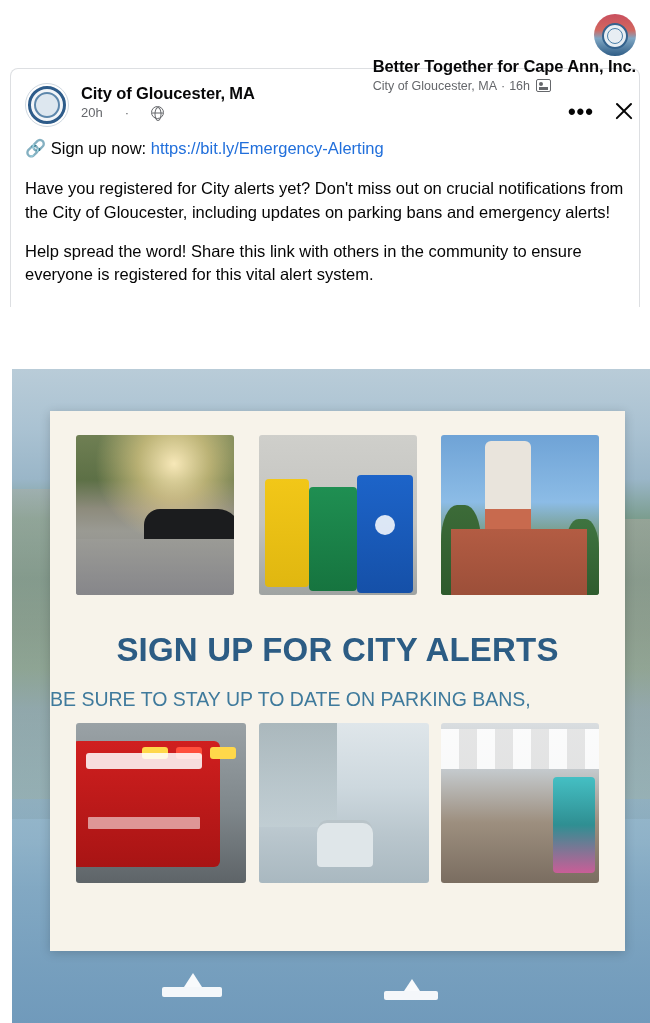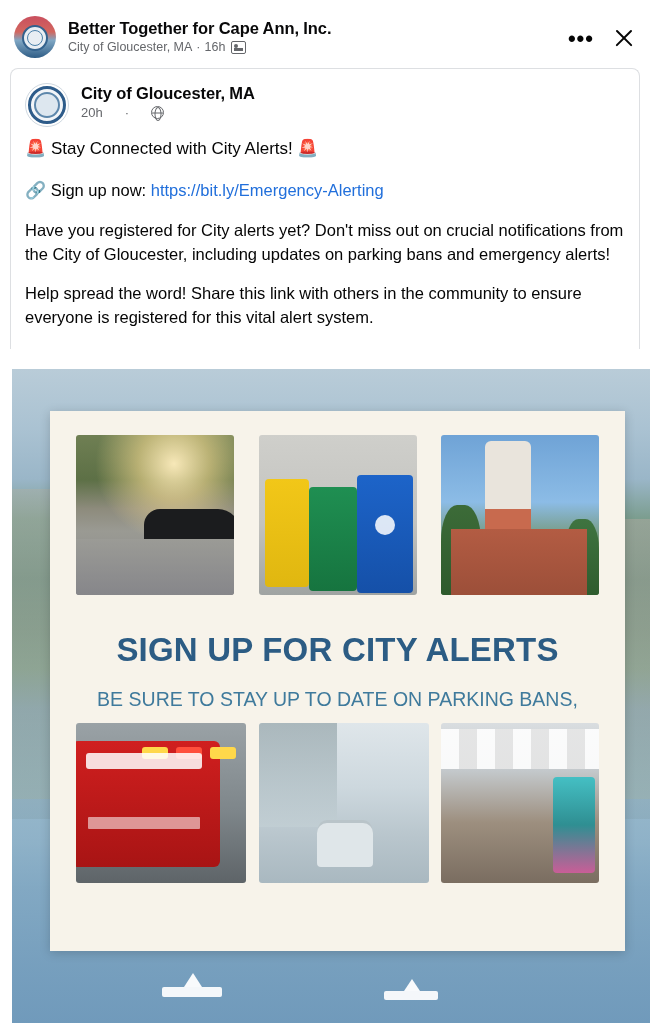--- a/index.html
+++ b/index.html
@@ -13,24 +13,25 @@
   .screen {
     position: relative;
     width: 650px; height: 1023px;
     background: #ffffff;
     overflow: hidden;
   }
 
   
   .topbar {
     display: flex;
-    align-items: center;
+    align-items: flex-end;
     padding: 12px 14px 8px 14px;
     height: 68px;
     background: #ffffff;
+    flex-direction: column;
   }
   .top-avatar {
     width: 42px; height: 42px;
     border-radius: 50%;
     flex: 0 0 42px;
     margin-top: 2px;
     overflow: hidden;
     position: relative;
     background: linear-gradient(180deg,#c94f5e 0%, #d2675f 38%, #7fa7c4 58%, #2f5d86 100%);
   }
@@ -464,26 +465,25 @@
 
   .flyer-title {
     text-align: center;
     font-size: 33px;
     font-weight: bold;
     color: #2c5c84;
     letter-spacing: 0.2px;
     margin-top: 36px;
   }
   .flyer-sub {
-    text-align: center;
     font-size: 19.5px;
     color: #3f7a9c;
     line-height: 1.32;
     margin-top: 18px;
-    padding: 0 14px;
+    padding: 0 0;
   }
 </style>
 </head>
 <body>
 
 <div class="screen">
 
   <div class="topbar">
     <div class="top-avatar">
       <div class="seal"></div>
@@ -516,25 +516,20 @@
         <div class="sp-name">City of Gloucester, MA</div>
         <div class="sp-time">
           <span>20h</span>
           <span>·</span>
           <span class="globe"></span>
         </div>
       </div>
     </div>
 
     <div class="sp-body">
-      <p class="headline">
-        <span class="emoji">🚨</span>
-        <span>Stay Connected with City Alerts!</span>
-        <span class="emoji">🚨</span>
-      </p>
       <p>
         <span class="emoji">🔗</span>
         <span>Sign up now:</span>
         <a class="sp-link" href="#">https://bit.ly/Emergency-Alerting</a>
       </p>
       <p>Have you registered for City alerts yet? Don't miss out on crucial notifications from the City of Gloucester, including updates on parking bans and emergency alerts!</p>
       <p>Help spread the word! Share this link with others in the community to ensure everyone is registered for this vital alert system.</p>
     </div>
   </div>
 

